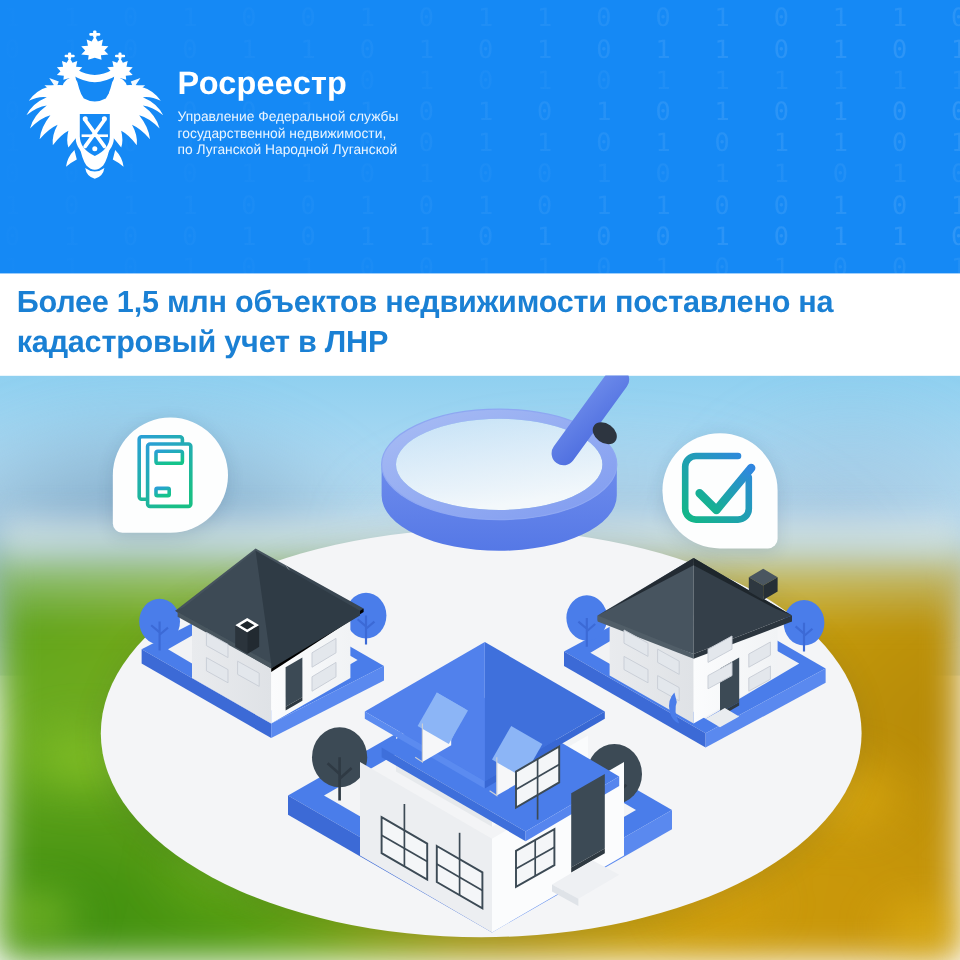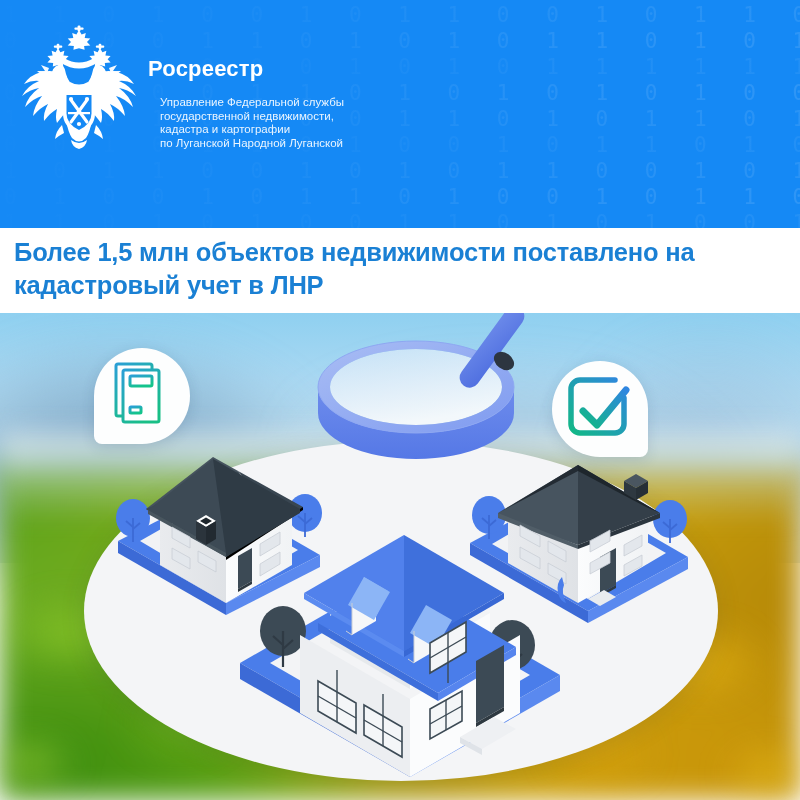--- a/index.html
+++ b/index.html
@@ -31,25 +31,25 @@
     background:linear-gradient(100deg,rgba(21,137,245,.98) 0%,rgba(21,137,245,.80) 42%,rgba(21,137,245,.55) 72%,rgba(21,137,245,.45) 100%);
   }
 
   .emblem{
     position:absolute;left:18px;top:24px;width:122px;height:126px;
   }
   .brand{
     position:absolute;left:148px;top:54px;width:420px;
   }
   .brand-title{
-    color:#fff;font-weight:bold;font-size:22px;letter-spacing:.2px;
+    color:#fff;font-weight:bold;font-size:27px;letter-spacing:.2px;
     line-height:30px;margin:0 0 8px 0;
   }
   .brand-sub{
-    color:#eaf5ff;font-size:11.5px;line-height:13.6px;margin:12px;
+    color:#eaf5ff;font-size:11.5px;line-height:13.6px;margin:0;
     max-width:300px;font-weight:normal;
   }
   .brand-sub span{display:block;}
 
   
   .headline-band{
     position:absolute;left:0;top:228px;width:800px;height:85px;
     background:#ffffff;
   }
   .headline{
@@ -196,21 +196,20 @@
           <circle cx="61" cy="100" r="2.1"></circle>
         </g>
       </svg>
     </div>
 
     <div class="brand">
       <div class="brand-title">Росреестр</div>
       <div class="brand-sub">
         <span>Управление Федеральной службы</span>
         <span>государственной недвижимости,</span>
-        <span>кадастра и картографии</span>
         <span>по Луганской Народной Луганской</span>
       </div>
     </div>
   </div>
 
   <div class="headline-band">
     <div class="headline">Более 1,5 млн объектов недвижимости поставлено на кадастровый учет в ЛНР</div>
   </div>
 
   <div class="scene">

